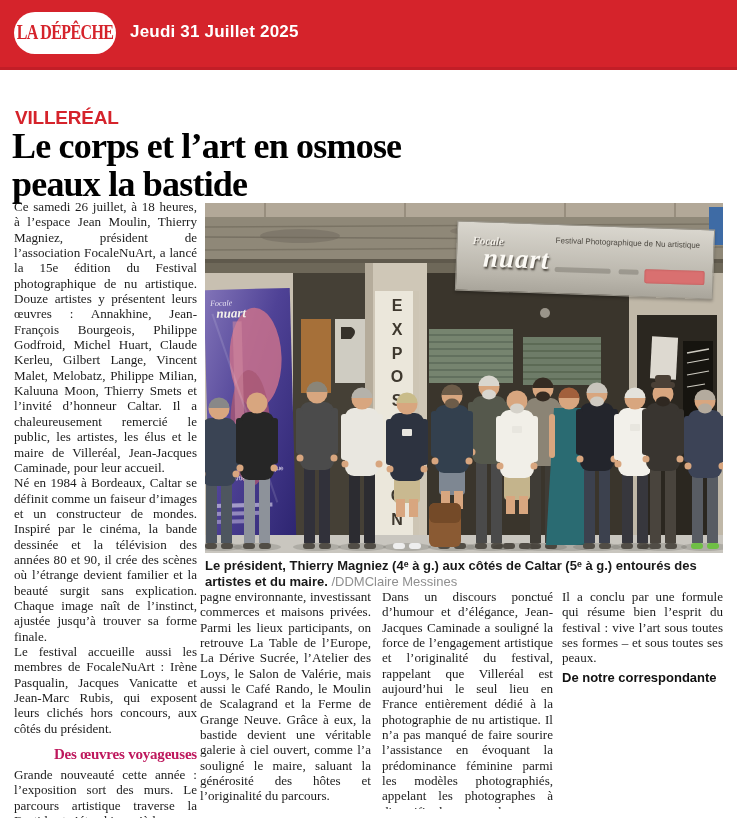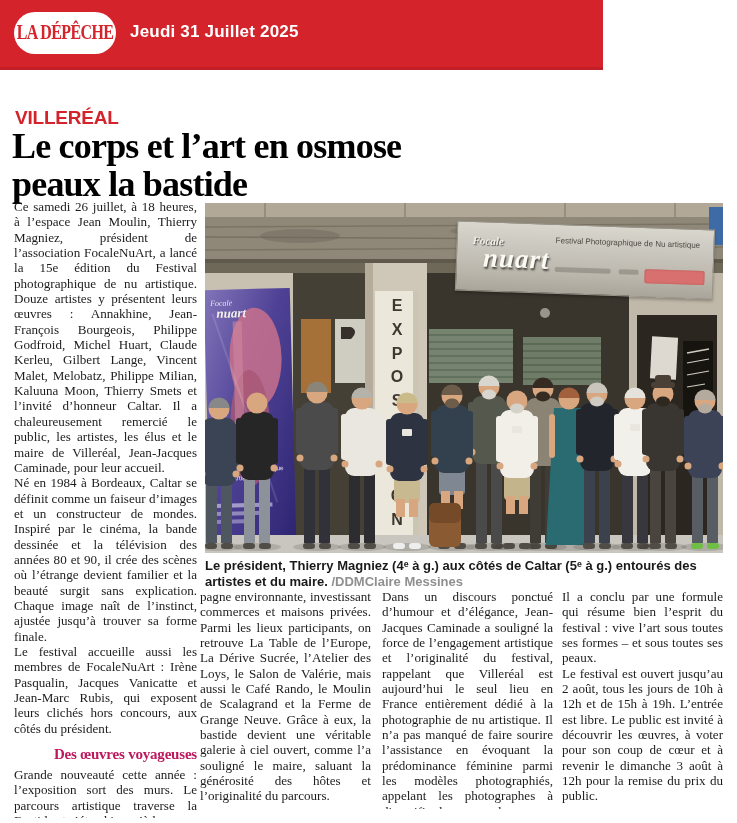--- a/index.html
+++ b/index.html
@@ -1,20 +1,20 @@
 <!DOCTYPE html>
 <html lang="fr"><head>
 <meta charset="utf-8">
 <style>
   html,body{margin:0;padding:0;background:#fff;}
   .page{position:relative;width:737px;height:823px;background:#ffffff;overflow:hidden;
         font-family:"Liberation Serif",serif;color:#1d1d1b;}
 
   
-  .masthead{position:absolute;left:0;top:0;width:603px;height:67px;background:#d5232b;
+  .masthead{position:absolute;left:0;top:0;width:737px;height:67px;background:#d5232b;
             border-bottom:3px solid #c21e27;}
   .logo-pill{position:absolute;left:14px;top:12px;width:102px;height:42px;background:#fff;
              border-radius:22px;display:flex;align-items:center;justify-content:center;cursor:pointer;}
   .logo-text{color:#d5232b;font-family:"Liberation Serif",serif;font-weight:700;font-size:16px;
              letter-spacing:-0.6px;transform:scaleY(1.25);white-space:nowrap;}
   .masthead-date{position:absolute;left:130px;top:22px;color:#ffffff;
                  font:700 17px "Liberation Sans",sans-serif;letter-spacing:0.2px;}
 
   
   .kicker{position:absolute;left:15px;top:79px;color:#d5232b;
@@ -49,21 +49,21 @@
              color:#fbf9f4;text-shadow:1px 2px 2px #474239;letter-spacing:1px;}
   .fb-line1{position:absolute;left:98px;top:11px;width:152px;font:400 8px/9px "Liberation Sans",sans-serif;
             color:#4e4a43;}
   .fb-bar{position:absolute;background:#827e74;opacity:.55;height:5px;border-radius:2px;}
   .fb-red{position:absolute;left:188px;top:41px;width:60px;height:14px;background:#d97070;
           border-radius:2px;box-shadow:inset 0 0 2px #b05050;}
 
   
   .caption{position:absolute;left:205px;top:558px;width:520px;margin:0;
            font:700 13px/16px "Liberation Sans",sans-serif;color:#191919;}
-  .cap-credit{font-weight:700;color:#8f8f8f;}
+  .cap-credit{font-weight:400;color:#8f8f8f;}
 </style>
 </head>
 <body>
 
 <div class="page">
 
   <header class="masthead">
     <div class="logo-pill">
       <span class="logo-text">LA DÉPÊCHE</span>
     </div>
@@ -418,18 +418,17 @@
   <p class="caption"><span>Le président, Thierry Magniez (4ᵉ à g.) aux côtés de Caltar (5ᵉ à g.) entourés des artistes et du maire.</span> <span class="cap-credit">/DDMClaire Messines</span></p>
 
   <div class="col-low col2 bodytext">
     <p>pagne environnante, investissant commerces et maisons privées. Parmi les lieux participants, on retrouve La Table de l’Europe, La Dérive Sucrée, l’Atelier des Loys, le Salon de Valérie, mais aussi le Café Rando, le Moulin de Scalagrand et la Ferme de Grange Neuve. Grâce à eux, la bastide devient une véritable galerie à ciel ouvert, comme l’a souligné le maire, saluant la générosité des hôtes et l’originalité du parcours.</p>
   </div>
   <div class="col-low col3 bodytext">
     <p>Dans un discours ponctué d’humour et d’élégance, Jean-Jacques Caminade a souligné la force de l’engagement artistique et l’originalité du festival, rappelant que Villeréal est aujourd’hui le seul lieu en France entièrement dédié à la photographie de nu artistique. Il n’a pas manqué de faire sourire l’assistance en évoquant la prédominance féminine parmi les modèles photographiés, appelant les photographes à diversifier leurs regards.</p>
   </div>
   <div class="col-low col4 bodytext">
     <p>Il a conclu par une formule qui résume bien l’esprit du festival : vive l’art sous toutes ses formes – et sous toutes ses peaux.</p>
-    <p>Le festival est ouvert jusqu’au 2 août, tous les jours de 10h à 12h et de 15h à 19h. L’entrée est libre. Le public est invité à découvrir les œuvres, à voter pour son coup de cœur et à revenir le dimanche 3 août à 12h pour la remise du prix du public.</p>
     <p class="byline">De notre correspondante</p>
 
   </div>
 
 </div>
 
 </body></html>

